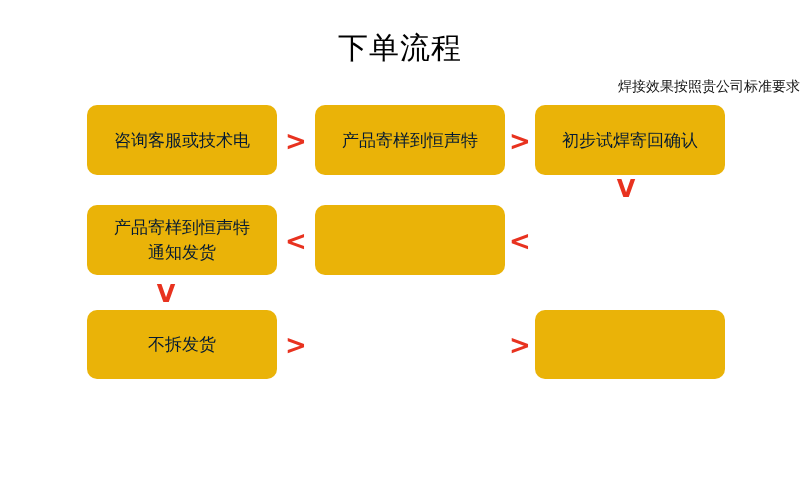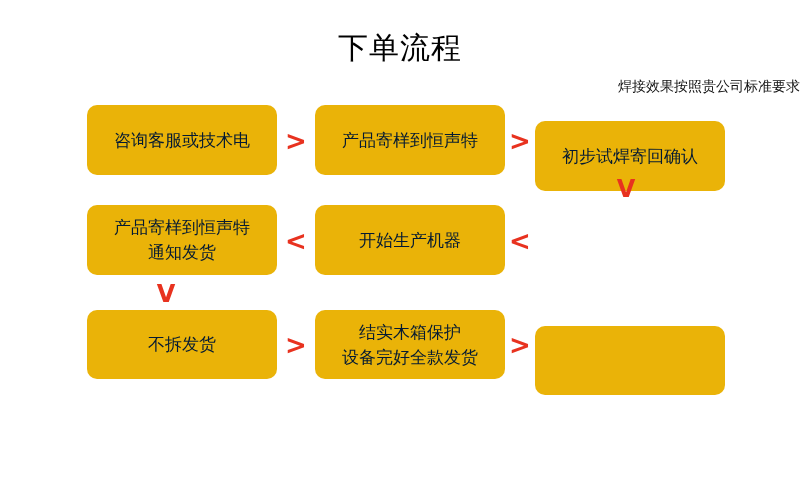--- a/index.html
+++ b/index.html
@@ -79,21 +79,21 @@
     line-height: 24px;
   }
 
   
   .r1 { top: 105px; height: 70px; }
   .r2 { top: 205px; height: 70px; }
   .r3 { top: 310px; height: 69px; }
 
   .c1 { left: 87px;  width: 190px; }
   .c2 { left: 315px; width: 190px; }
-  .c3 { left: 535px; width: 190px; margin-top: 16px; }
+  .c3 { left: 535px; width: 190px; }
 </style>
 </head>
 <body>
 
 <div id="page">
 
   <div class="title">下单流程</div>
   <div class="subtitle">焊接效果按照贵公司标准要求</div>
 
   <div class="node r1 c1">
@@ -108,33 +108,28 @@
 
   <div class="arrow" style="left:277px; top:128px; width:38px;">&gt;</div>
   <div class="arrow" style="left:505px; top:128px; width:30px;">&gt;</div>
   <div class="arrow v" style="left:608px; top:177px; width:36px;">V</div>
 
   <div class="node r2 c1">
     <span class="line">产品寄样到恒声特</span>
     <span class="line">通知发货</span>
   </div>
   <div class="node r2 c2">
-    <span class="line">开始生产机器</span>
   </div>
 
   <div class="arrow" style="left:505px; top:228px; width:30px;">&lt;</div>
   <div class="arrow" style="left:277px; top:228px; width:38px;">&lt;</div>
   <div class="arrow v" style="left:148px; top:282px; width:36px;">V</div>
 
   <div class="node r3 c1">
     <span class="line">不拆发货</span>
-  </div>
-  <div class="node r3 c2">
-    <span class="line">结实木箱保护</span>
-    <span class="line">设备完好全款发货</span>
   </div>
   <div class="node r3 c3">
   </div>
 
   <div class="arrow" style="left:277px; top:332px; width:38px;">&gt;</div>
   <div class="arrow" style="left:505px; top:332px; width:30px;">&gt;</div>
 
 </div>
 
 </body></html>

